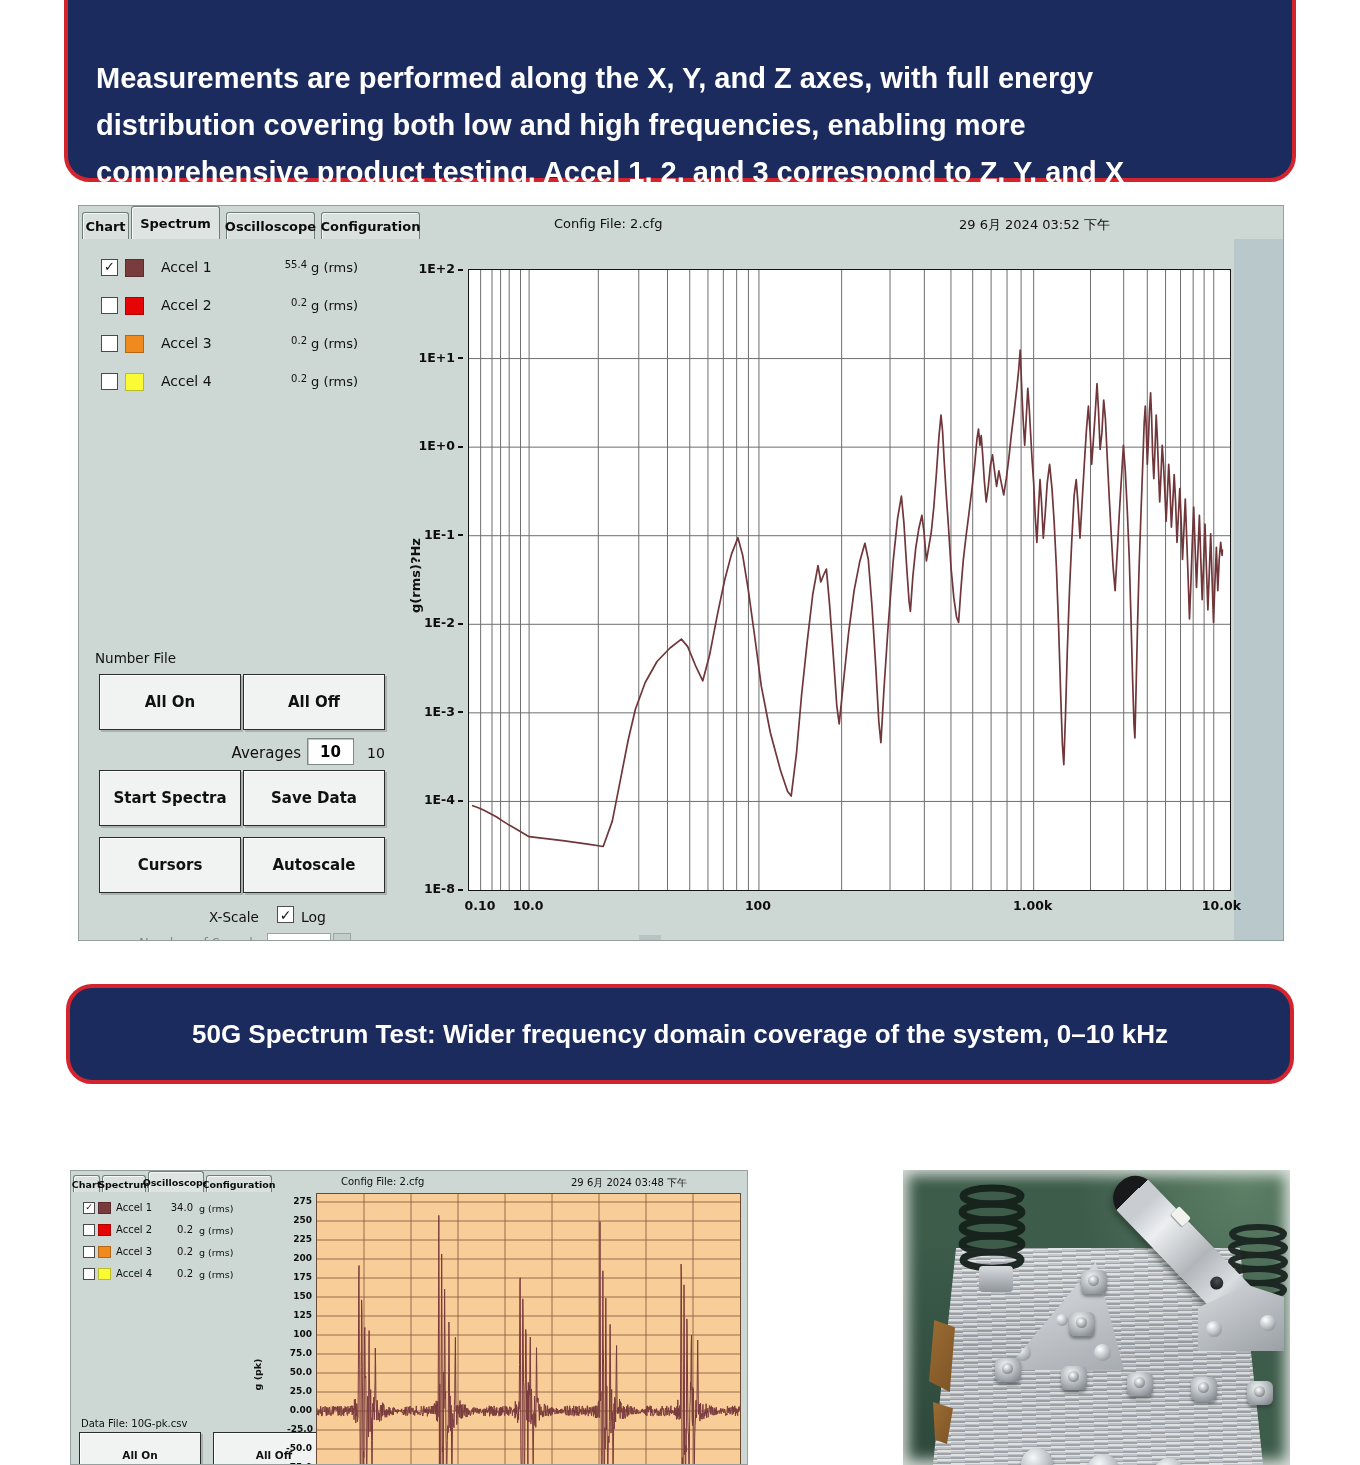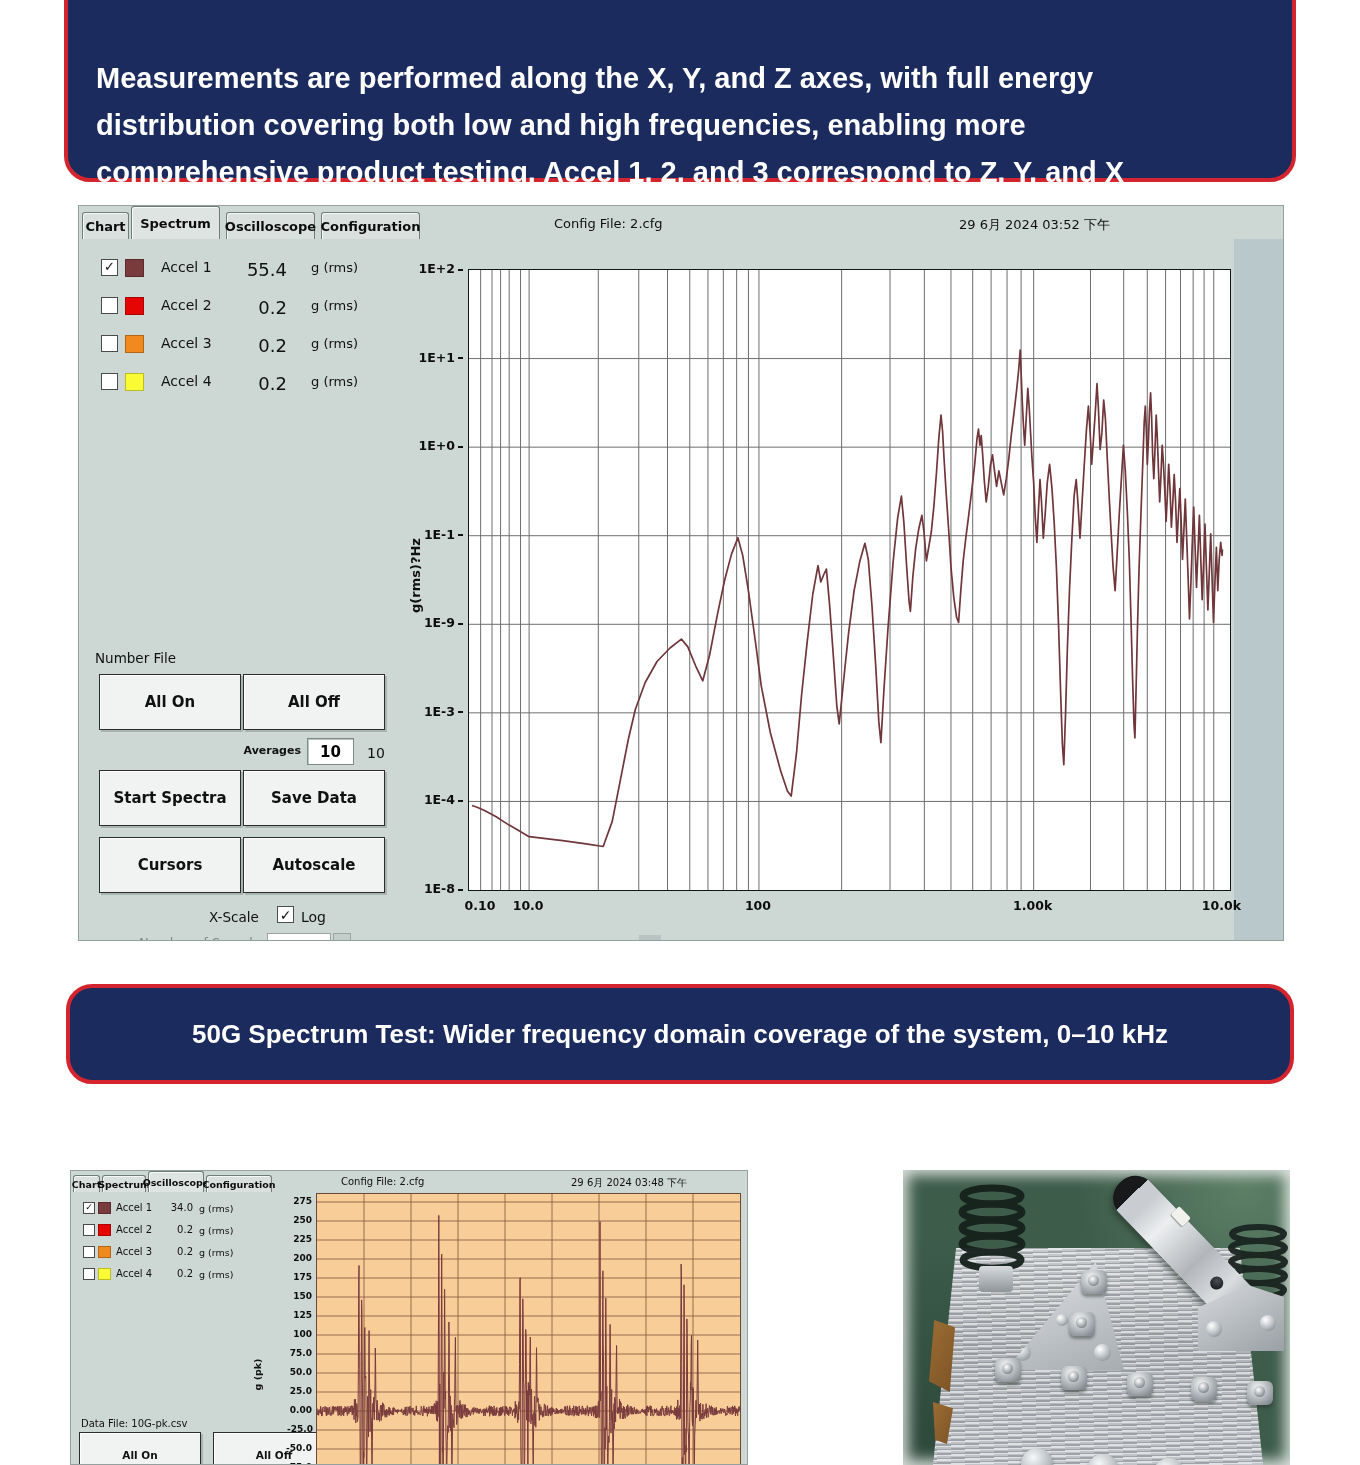--- a/index.html
+++ b/index.html
@@ -37,21 +37,21 @@
   .cb{position:absolute;background:#fff;border:1px solid #4a4a4a;text-align:center;font-weight:700;color:#111;}
   #shot-main .cb{width:15px;height:15px;font-size:13px;line-height:14px;top:1px;left:0;}
   #shot-osc  .cb{width:10px;height:10px;font-size:9px;line-height:9px;top:1px;left:0;}
   .sw{position:absolute;border:1px solid rgba(0,0,0,.25);}
   #shot-main .sw{width:17px;height:16px;left:24px;top:1px;}
   #shot-osc  .sw{width:11px;height:10px;left:15px;top:1px;}
   .lbl{position:absolute;white-space:nowrap;}
   #shot-main .lbl{left:60px;top:1px;font-size:14px;}
   #shot-osc  .lbl{left:33px;top:1px;font-size:10px;}
   .val{position:absolute;text-align:right;white-space:nowrap;}
-  #shot-main .val{left:104px;width:82px;top:1px;font-size:18px;}
+  #shot-main .val{left:124px;width:82px;top:1px;font-size:10px;}
   #shot-osc  .val{left:58px;width:52px;top:1px;font-size:10px;}
   .unit{position:absolute;white-space:nowrap;}
   #shot-main .unit{left:210px;top:2px;font-size:13px;}
   #shot-osc  .unit{left:116px;top:1.5px;font-size:9.5px;}
 
   
   .btn{position:absolute;background:#f1f3f2;border:1px solid #2c2c2c;
        box-shadow:2px 2px 0 #a9b3b1, inset 1px 1px 0 #ffffff;
        display:flex;align-items:center;justify-content:center;font-weight:700;color:#111;cursor:default;}
   #shot-main .btn{width:140px;height:54px;font-size:15px;}
@@ -168,21 +168,21 @@
     <div class="lbl">Accel 4</div>
     <div class="val">0.2</div>
     <div class="unit">g (rms)</div>
   </div>
 
   <div class="plainlabel" style="left:16px;top:444px;font-size:13.5px;">Number File</div>
 
   <div class="btn" style="left:20px;top:468px;">All On</div>
   <div class="btn" style="left:164px;top:468px;">All Off</div>
 
-  <div class="plainlabel" style="left:120px;top:538px;width:102px;text-align:right;font-weight:700;font-size:11px;">Averages</div>
+  <div class="plainlabel" style="left:120px;top:538px;width:102px;text-align:right;font-weight:400;font-size:15px;">Averages</div>
   <input class="avg-input" value="10" style="">
   <div class="plainlabel" style="left:288px;top:539px;font-size:14px;">10</div>
 
   <div class="btn" style="left:20px;top:564px;text-align:center;">Start Spectra</div>
   <div class="btn" style="left:164px;top:564px;">Save Data</div>
   <div class="btn" style="left:20px;top:631px;">Cursors</div>
   <div class="btn" style="left:164px;top:631px;">Autoscale</div>
 
   <div class="plainlabel" style="left:130px;top:703px;font-size:13.5px;">X-Scale</div>
   <div class="xcb">✓</div>
@@ -235,21 +235,21 @@
         <line x1="0" y1="442.85714285714283" x2="761" y2="442.85714285714283" stroke="#6e6e6e" stroke-width="1"></line>
         <line x1="0" y1="531.4285714285714" x2="761" y2="531.4285714285714" stroke="#6e6e6e" stroke-width="1"></line>
         <path d="M3.0,535.5 L8.1,537.2 L14.4,540.0 L20.2,543.0 L27.2,546.8 L33.8,551.1 L40.2,555.1 L47.1,558.9 L53.8,563.0 L60.1,566.7 L93.7,570.7 L118.8,574.1 L134.2,576.5 L143.3,551.1 L151.6,508.8 L159.3,469.5 L166.4,439.2 L176.2,412.5 L188.0,391.5 L201.0,378.0 L212.4,369.1 L218.7,376.6 L226.6,395.8 L233.8,410.8 L240.6,385.0 L248.5,344.2 L255.8,309.5 L262.5,284.1 L268.9,267.7 L273.7,285.4 L279.4,320.6 L285.9,368.0 L292.3,416.2 L301.3,462.5 L311.7,501.1 L318.5,521.3 L322.2,526.1 L327.5,483.2 L332.6,424.8 L338.3,370.9 L343.8,324.0 L349.0,295.6 L351.8,312.0 L354.6,305.0 L357.4,299.1 L360.7,336.2 L364.6,389.5 L367.8,435.8 L370.2,453.9 L374.4,412.5 L379.6,362.9 L385.1,320.6 L390.9,290.9 L395.9,273.3 L399.3,289.4 L403.0,336.2 L406.7,395.8 L409.8,451.4 L411.9,472.7 L414.9,420.2 L419.0,358.3 L424.2,290.9 L428.7,247.6 L432.4,226.1 L434.9,252.8 L437.7,297.3 L440.1,331.7 L441.4,341.3 L443.8,307.2 L446.7,278.4 L449.8,258.7 L452.9,245.3 L455.0,262.0 L457.4,290.9 L459.7,277.3 L462.3,262.0 L464.8,237.2 L467.5,202.3 L469.9,167.1 L472.0,145.1 L473.6,161.5 L475.1,189.8 L477.1,222.2 L479.6,258.7 L482.0,297.3 L484.8,327.6 L487.6,347.3 L489.6,352.4 L491.8,320.6 L494.2,290.9 L496.8,268.1 L499.7,245.3 L502.7,221.0 L505.7,194.3 L508.0,168.6 L509.5,159.1 L510.9,175.3 L512.2,165.6 L513.6,183.8 L515.3,210.5 L517.2,232.0 L519.3,216.4 L521.4,195.5 L523.5,184.8 L525.5,200.8 L527.6,216.4 L529.9,200.8 L532.2,212.4 L534.7,224.8 L537.3,208.7 L539.8,188.7 L542.4,164.2 L545.3,140.4 L547.8,118.4 L549.7,99.6 L551.2,80.0 L552.1,102.3 L553.1,127.9 L554.3,152.5 L555.7,175.3 L557.3,146.8 L558.8,118.4 L560.2,137.5 L561.5,161.5 L563.0,188.7 L564.7,213.4 L566.3,247.6 L567.9,272.4 L569.4,241.0 L571.0,209.6 L572.5,232.0 L574.3,268.1 L576.1,245.3 L578.2,213.4 L580.6,194.3 L583.0,218.6 L585.2,252.8 L587.4,297.3 L589.6,356.7 L591.7,424.8 L593.4,474.4 L594.8,494.7 L596.5,445.2 L598.4,378.0 L600.6,317.5 L602.9,268.1 L605.2,224.8 L607.2,209.6 L609.1,235.4 L611.0,268.1 L613.1,232.0 L615.3,194.3 L617.5,159.1 L619.4,136.2 L621.1,161.5 L622.7,194.3 L624.5,168.6 L626.3,141.9 L628.0,113.7 L629.5,140.4 L631.1,179.5 L632.9,162.9 L634.7,130.1 L636.4,148.6 L638.3,188.7 L640.1,224.8 L642.0,260.3 L644.1,297.3 L646.1,320.6 L648.2,282.9 L650.2,245.3 L652.4,208.7 L654.4,175.3 L656.3,200.8 L658.3,241.0 L660.3,289.4 L662.0,348.9 L663.6,409.2 L665.0,454.4 L665.9,468.0 L667.1,418.2 L668.5,356.7 L670.1,297.3 L671.9,245.3 L673.7,195.5 L675.2,152.5 L676.3,136.2 L677.3,159.1 L678.3,194.3 L679.4,171.8 L680.5,140.4 L681.6,122.9 L682.6,146.8 L683.6,183.8 L684.8,208.7 L686.0,179.5 L687.2,145.1 L688.3,167.1 L689.5,200.8 L690.7,232.0 L691.9,207.0 L693.2,175.3 L694.5,194.3 L695.8,221.0 L697.1,251.4 L698.4,224.8 L699.7,194.3 L701.0,218.6 L702.4,257.1 L703.8,232.0 L705.2,204.6 L706.6,232.0 L708.0,272.4 L709.4,245.3 L710.8,218.6 L712.2,251.4 L713.5,289.4 L714.9,260.3 L716.3,229.0 L717.7,268.1 L719.1,307.2 L720.5,348.9 L721.9,313.3 L723.3,272.4 L724.7,237.2 L726.1,277.3 L727.5,317.5 L728.9,282.9 L730.4,245.3 L731.8,289.4 L733.2,329.6 L734.6,293.2 L736.0,254.2 L737.4,297.3 L738.9,340.0 L740.3,301.9 L741.7,263.8 L743.1,309.5 L744.5,352.4 L745.9,313.3 L747.4,277.3 L748.8,320.6 L750.2,289.4 L751.7,272.4 L753.1,285.4 L753.4,279.4 " fill="none" stroke="#70363a" stroke-width="1.7" stroke-linejoin="round"></path>
       </svg>
   </div>
   <div id="right-strip"></div>
 <div class="ytick" style="left: 330px; top: 55px;">1E+2</div>
     <div class="ytick" style="left: 330px; top: 143.571px;">1E+1</div>
     <div class="ytick" style="left: 330px; top: 232.143px;">1E+0</div>
     <div class="ytick" style="left: 330px; top: 320.714px;">1E-1</div>
-    <div class="ytick" style="left: 330px; top: 409.286px;">1E-9</div>
+    <div class="ytick" style="left: 330px; top: 409.286px;">1E-2</div>
     <div class="ytick" style="left: 330px; top: 497.857px;">1E-3</div>
     <div class="ytick" style="left: 330px; top: 586.429px;">1E-4</div>
     <div class="ytick" style="left: 330px; top: 675px;">1E-8</div>
     <div class="xtick" style="left: 401px;">0.10</div>
     <div class="xtick" style="left: 449.119px;">10.0</div>
     <div class="xtick" style="left: 678.941px;">100</div>
     <div class="xtick" style="left: 953.662px;">1.00k</div>
     <div class="xtick" style="left: 1142.39px;">10.0k</div>
   </div>
 

